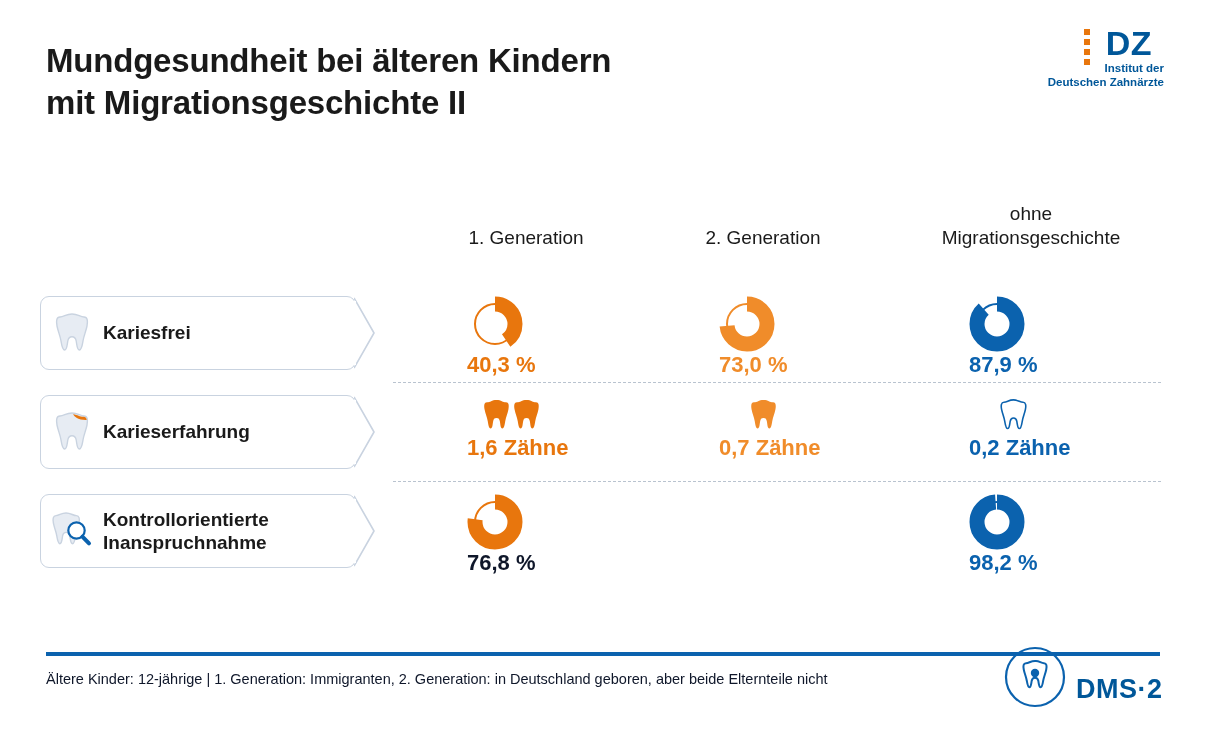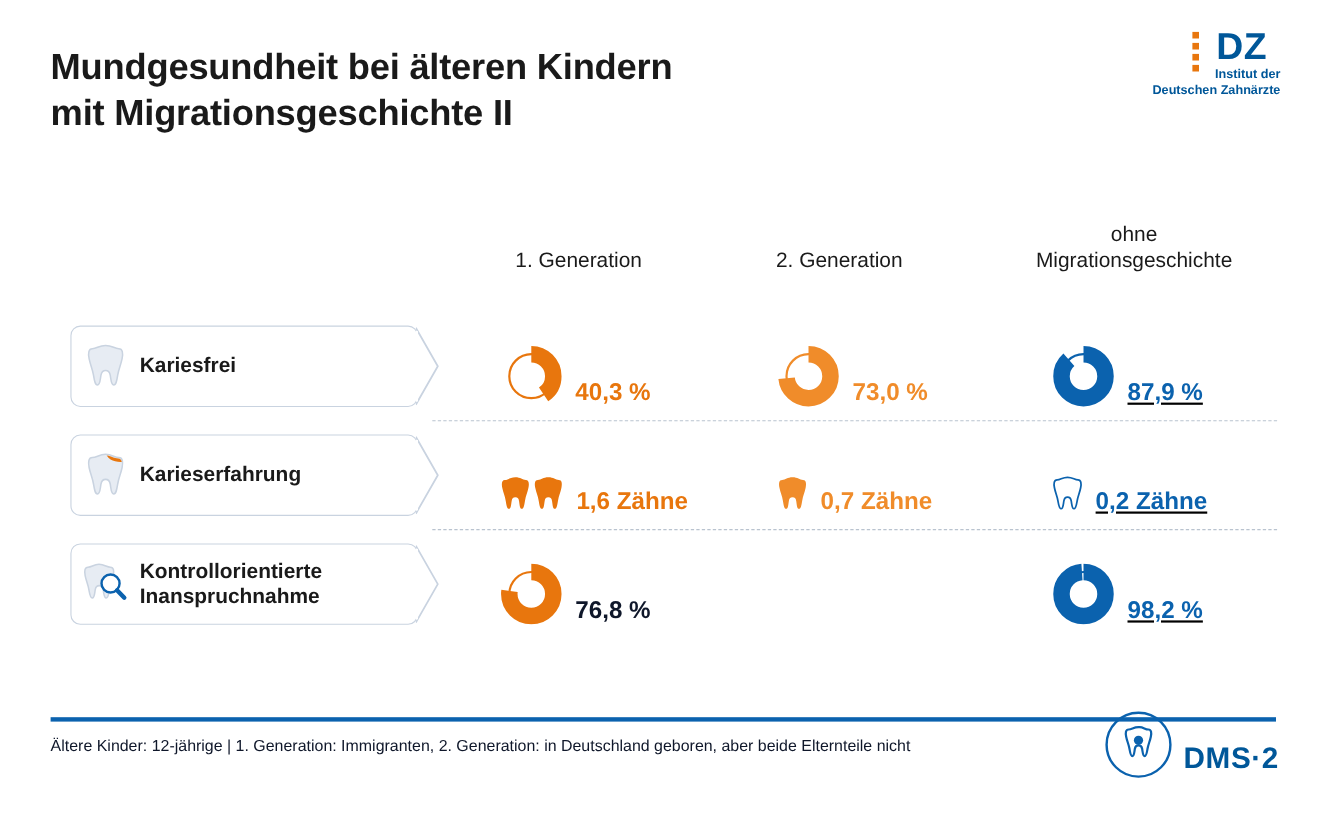--- a/index.html
+++ b/index.html
@@ -73,21 +73,21 @@
     color: #1a1a1a;
     line-height: 1.25;
   }
   #col-head-0 { left: 393px; top: 226px; width: 266px; }
   #col-head-1 { left: 630px; top: 226px; width: 266px; }
   #col-head-2 { left: 898px; top: 202px; width: 266px; }
 
   
   .row-card {
     position: absolute;
-    left: 64px;
+    left: 40px;
     width: 316px; height: 74px;
     border: 1.6px solid #c9d3e0;
     border-radius: 9px;
     background: #ffffff;
     display: flex;
     align-items: center;
   }
   .row-card .arrow {
     position: absolute;
     right: -21px;
@@ -118,36 +118,37 @@
     height: 0;
   }
   #sep-0 { top: 382px; }
   #sep-1 { top: 481px; }
 
   
   .cell {
     position: absolute;
     height: 74px;
     display: flex;
-    align-items: flex-end;
+    align-items: center;
+    flex-direction: column;
   }
   .cell .viz { flex: none; display: flex; align-items: center; }
   .cell .val {
     font-size: 22px;
     font-weight: bold;
     margin-left: 12px;
     white-space: nowrap;
   }
   .donut { display: block; }
   .teeth { display: flex; align-items: flex-end; gap: 3px; }
 
   
   .c0 { left: 455px; }
   .c1 { left: 707px; }
-  .c2 { left: 957px; text-decoration: underline; }
+  .c2 { left: 957px; }
   .r0 { top: 296px; }
   .r1 { top: 395px; }
   .r2 { top: 494px; }
 
   
   #footer-rule {
     position: absolute;
     left: 46px; top: 652px;
     width: 1114px; height: 4px;
     background: #0b62ae;

